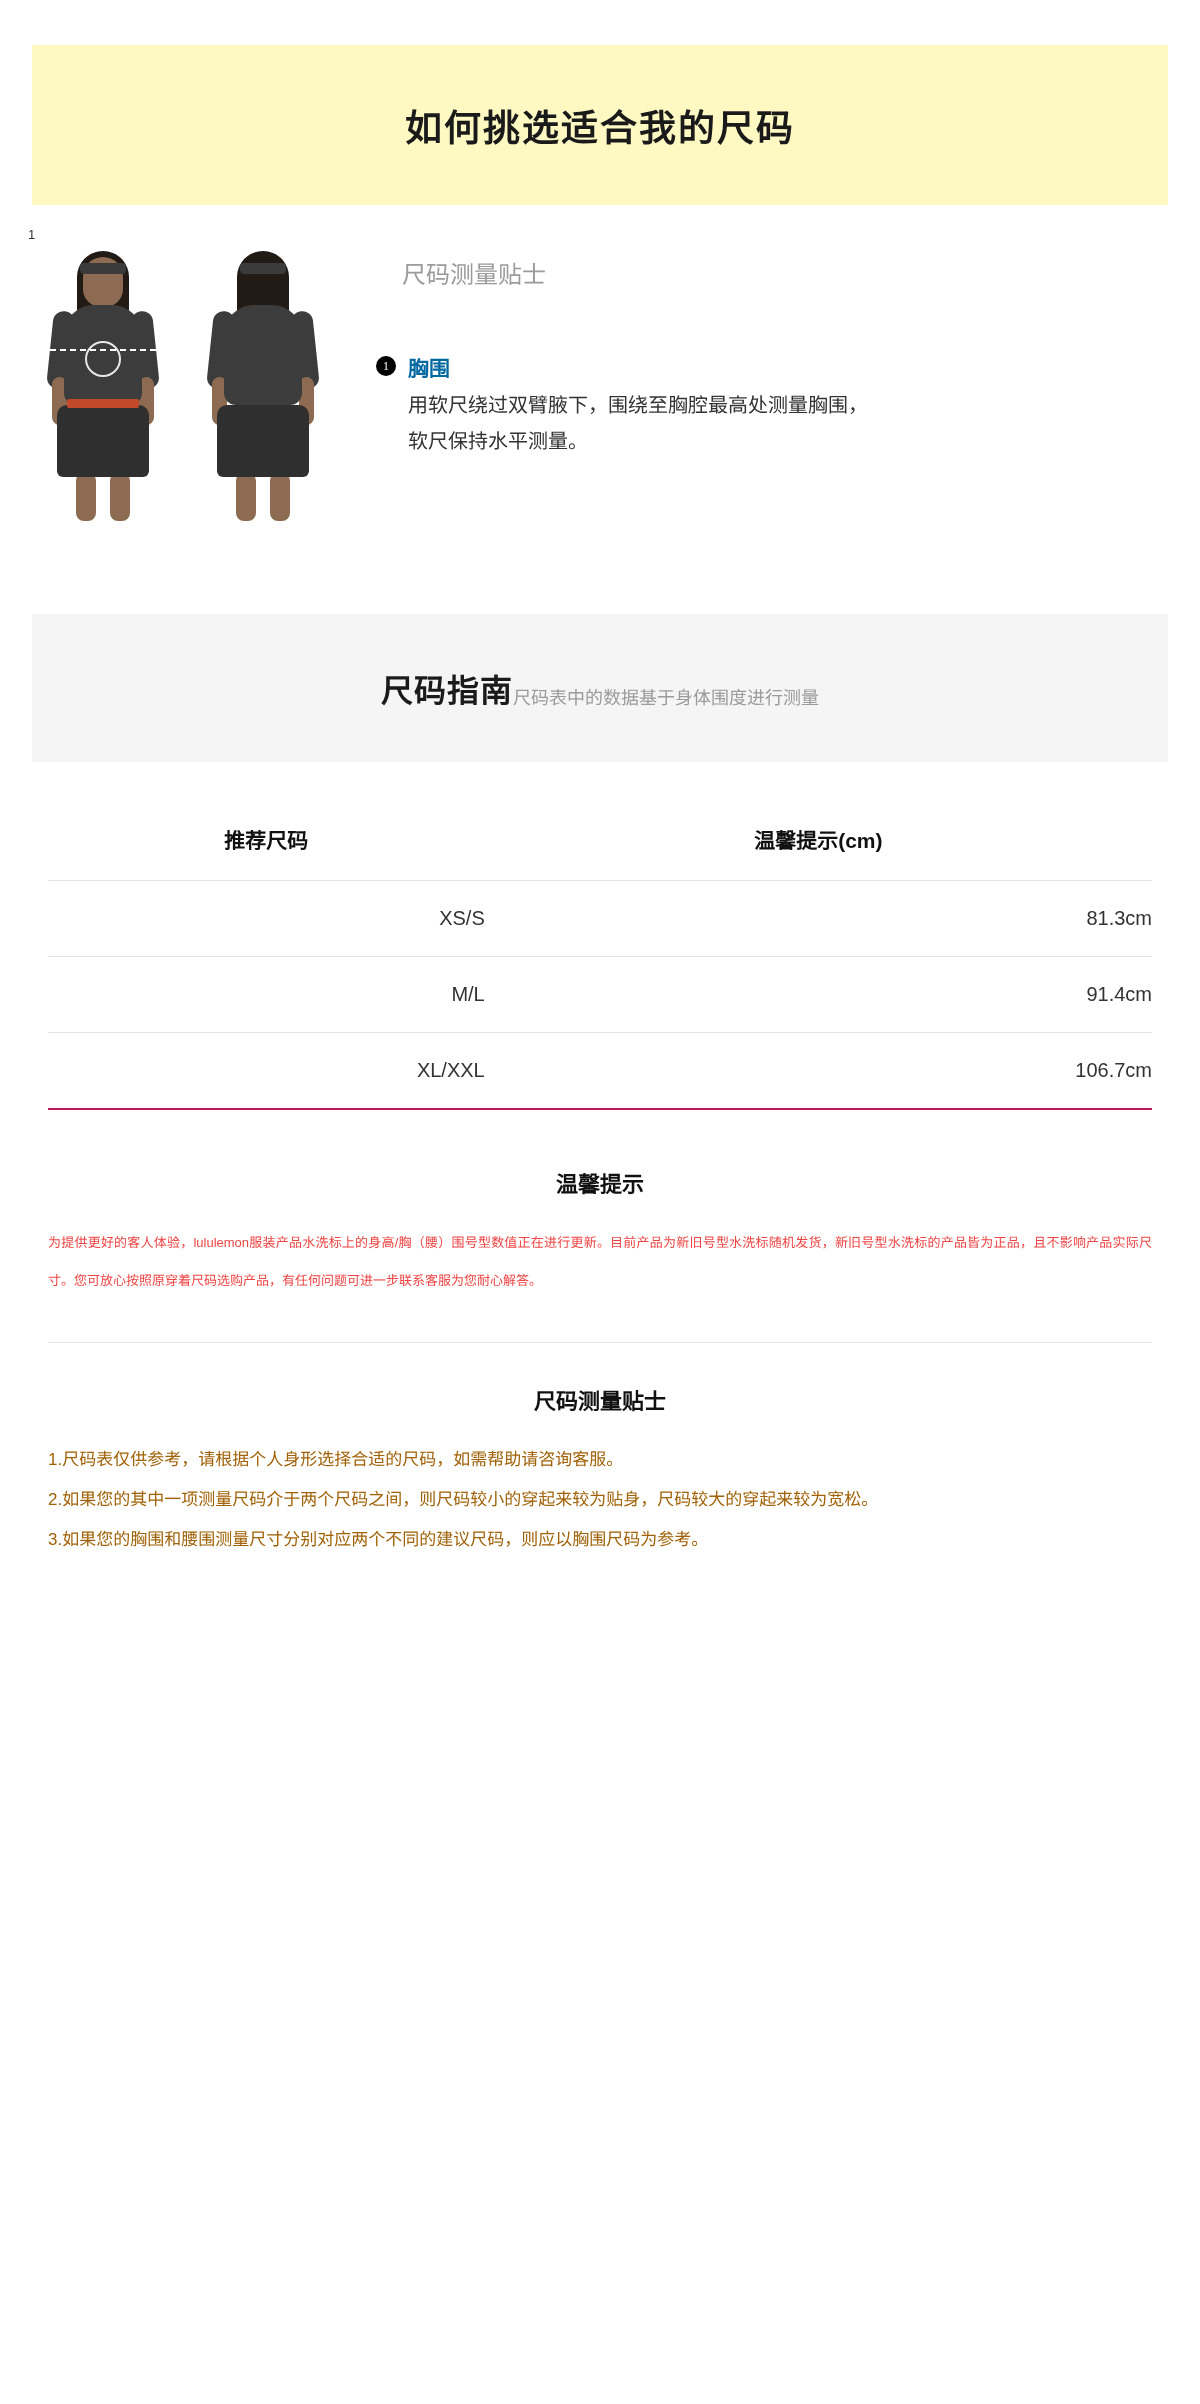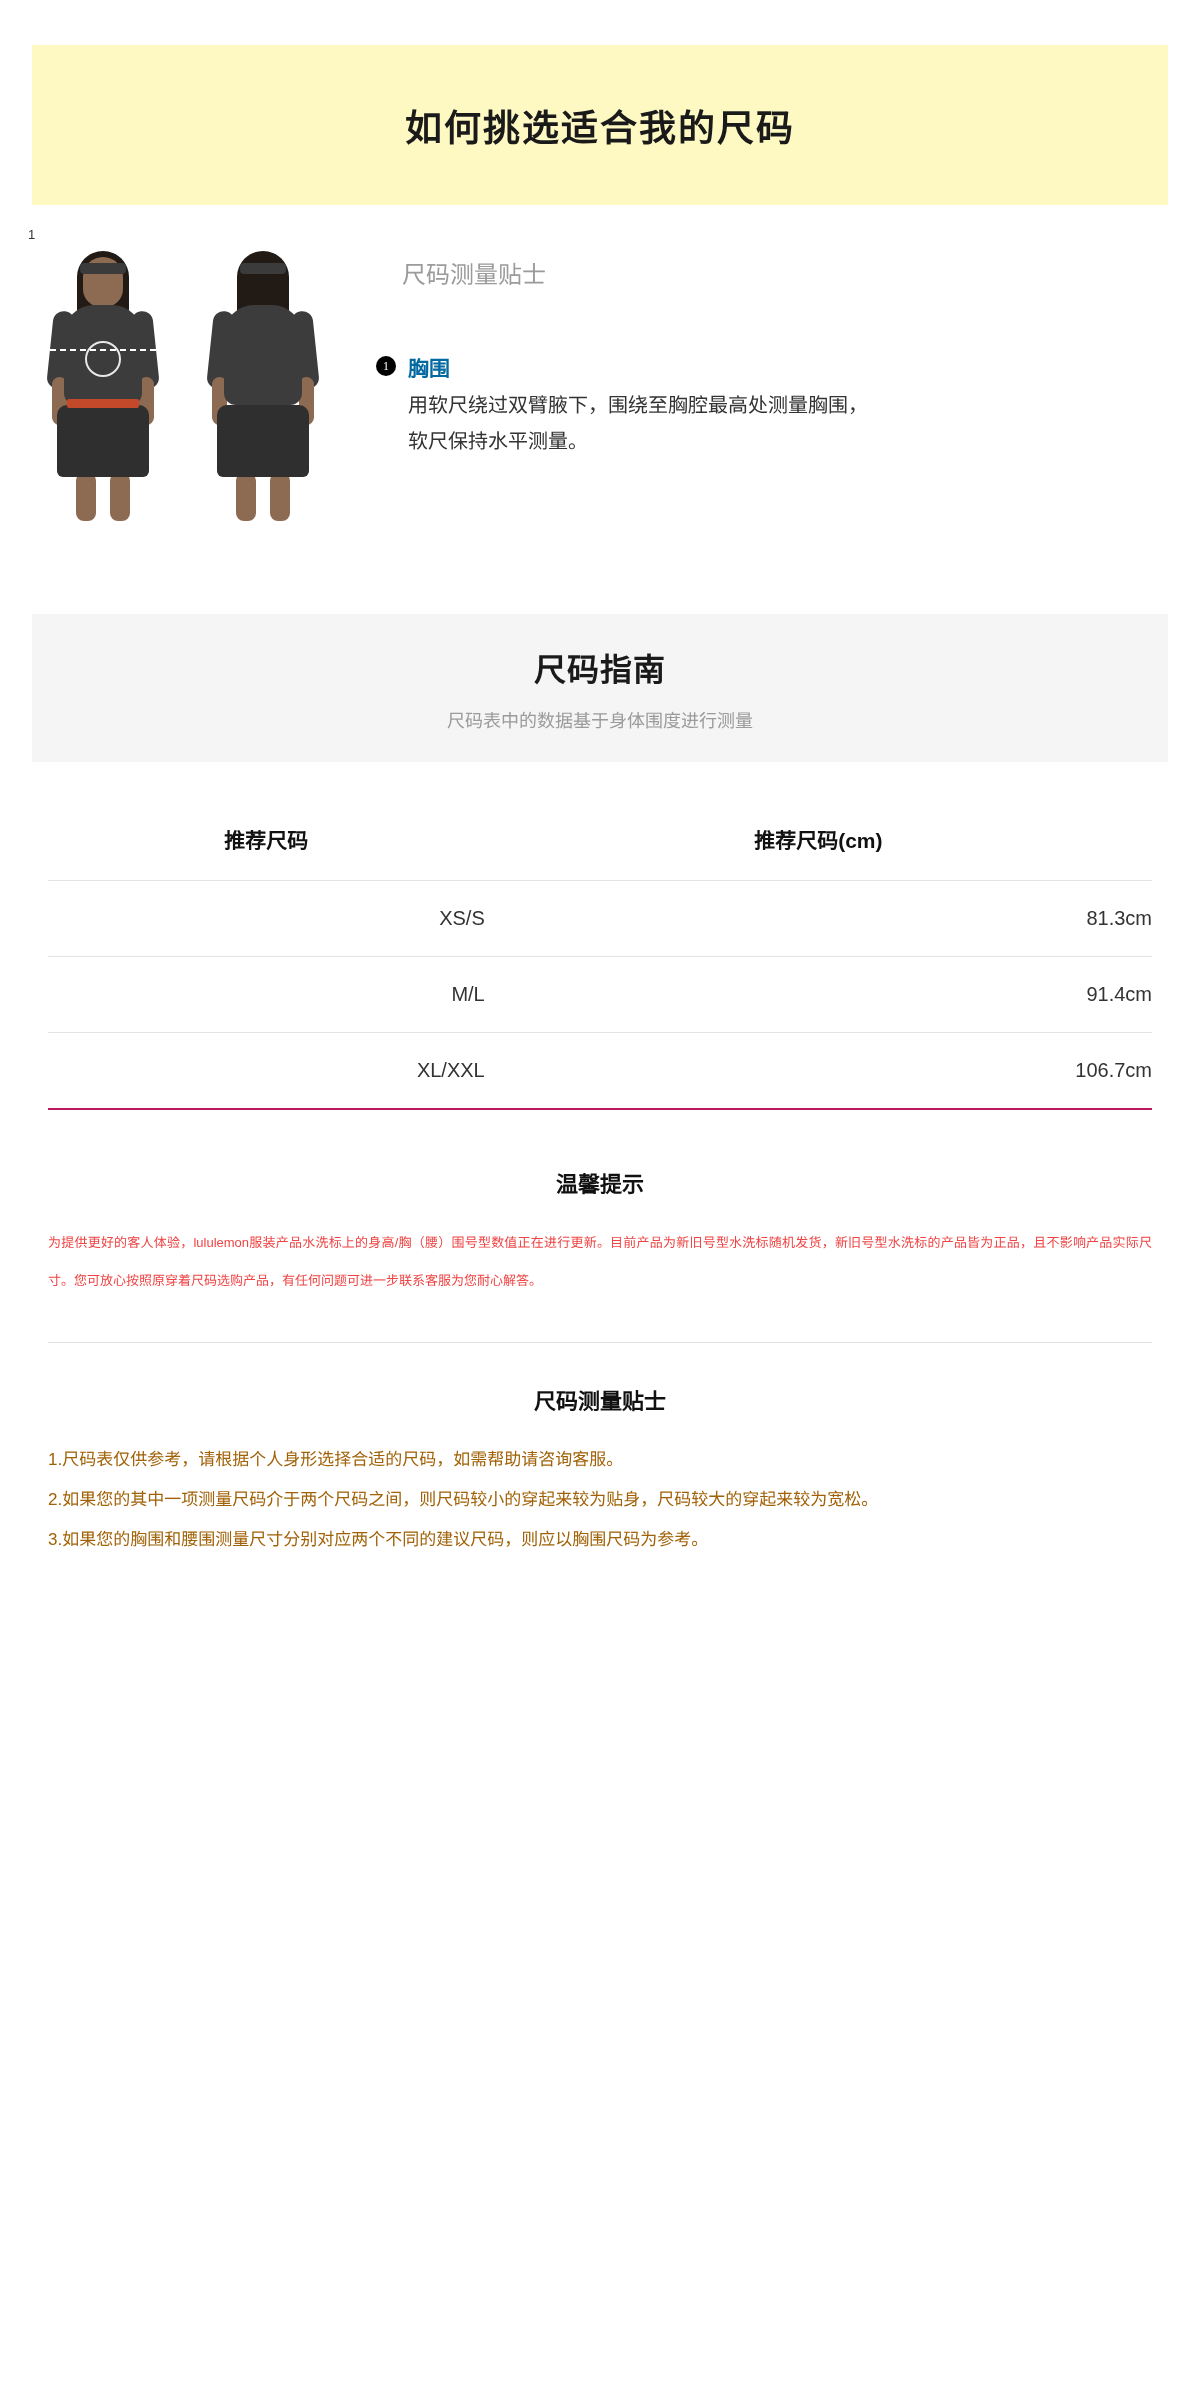--- a/index.html
+++ b/index.html
@@ -234,21 +234,20 @@
     color: #333;
     max-width: 470px;
   }
 
   
   .guide-banner {
     margin: 90px 32px 0 32px;
     background: #f5f5f5;
     height: 148px;
     display: flex;
-    flex-direction: column;
     align-items: center;
     justify-content: center;
   }
   .guide-title {
     font-size: 32px;
     font-weight: bold;
     color: #1a1a1a;
     letter-spacing: 1px;
   }
   .guide-sub {
@@ -369,21 +368,21 @@
 
   <div class="guide-banner">
     <div class="guide-title">尺码指南</div>
     <div class="guide-sub">尺码表中的数据基于身体围度进行测量</div>
   </div>
 
   <table class="size-table">
     <thead>
       <tr>
         <th>推荐尺码</th>
-        <th>推荐尺码(cm)</th>
+        <th>温馨提示(cm)</th>
       </tr>
     </thead>
     <tbody>
       <tr>
         <td>XS/S</td>
         <td>81.3cm</td>
       </tr>
       <tr>
         <td>M/L</td>
         <td>91.4cm</td>

